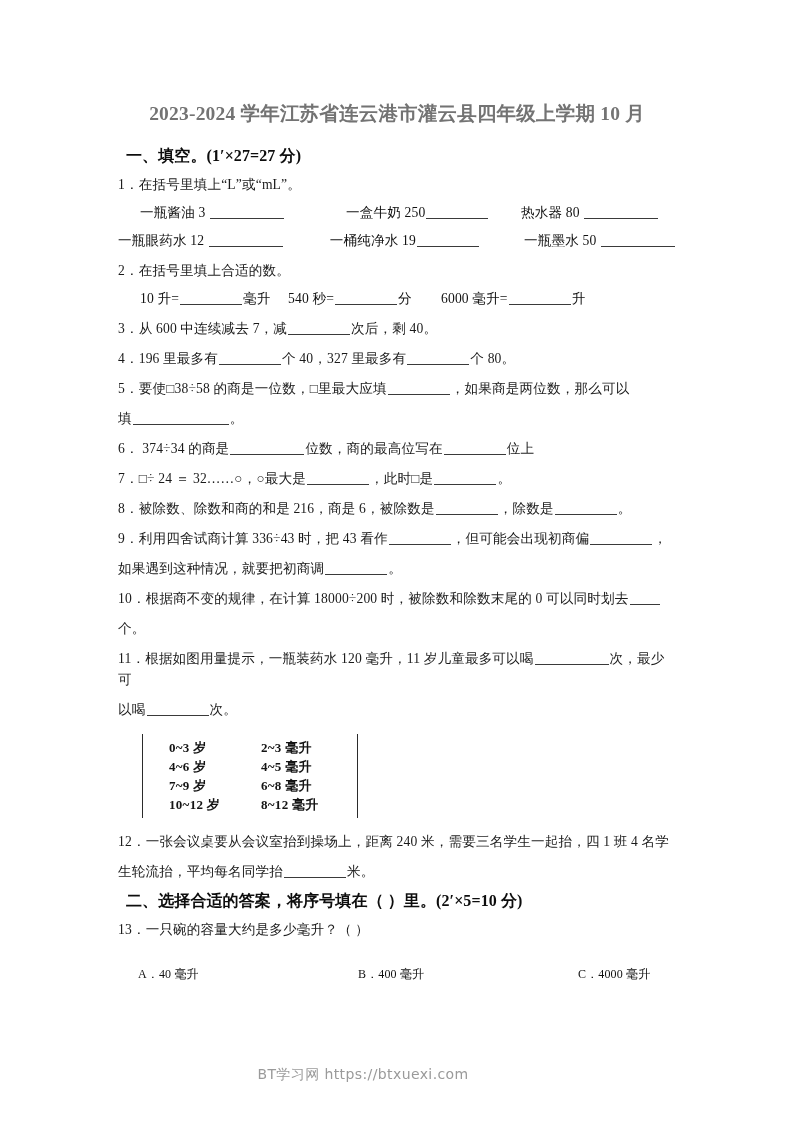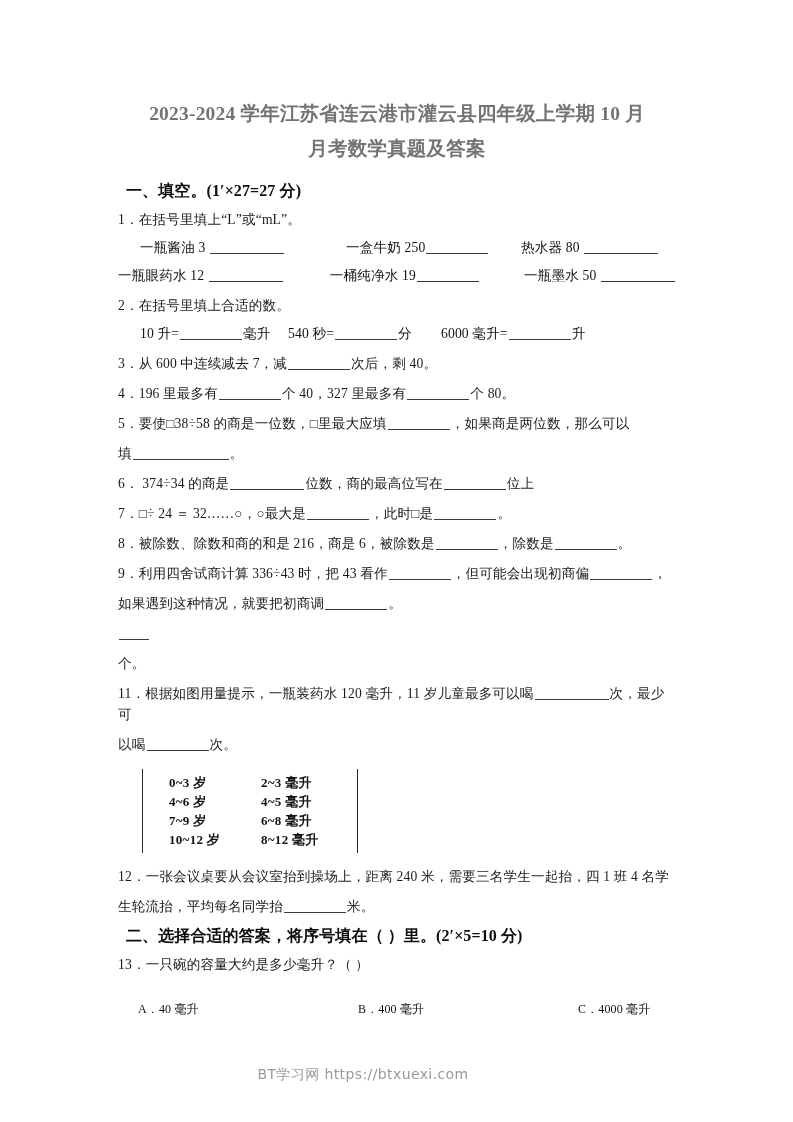--- a/index.html
+++ b/index.html
@@ -154,21 +154,20 @@
   }
 </style>
 </head>
 <body>
 
 <div class="page">
   <div class="content">
 
     <h1 class="doc-title">
       <span class="ln">2023-2024 学年江苏省连云港市灌云县四年级上学期 10 月</span>
-      <span class="ln">月考数学真题及答案</span>
     </h1>
 
     <p class="section-head" style="margin-top:14px;">一、填空。(1′×27=27 分)</p>
 
     <p class="q tight">1．在括号里填上“L”或“mL”。</p>
     <div class="q1-row r1">
       <span class="cell c1"><span>一瓶酱油 3</span> <span class="blank w-lg"></span></span>
       <span class="cell c2"><span>一盒牛奶 250</span><span class="blank w-md"></span></span>
       <span class="cell c3"><span>热水器 80</span> <span class="blank w-lg"></span></span>
     </div>
@@ -213,21 +212,21 @@
     </p>
 
     <p class="q spaced">
       <span>9．利用四舍试商计算 336÷43 时，把 43 看作</span><span class="blank w-md"></span><span>，但可能会出现初商偏</span><span class="blank w-md"></span><span>，</span>
     </p>
     <p class="q" style="margin-top:9px;">
       <span>如果遇到这种情况，就要把初商调</span><span class="blank w-md"></span><span>。</span>
     </p>
 
     <p class="q spaced">
-      <span class="blank w-xs"></span>
+      <span>10．根据商不变的规律，在计算 18000÷200 时，被除数和除数末尾的 0 可以同时划去</span><span class="blank w-xs"></span>
     </p>
     <p class="q" style="margin-top:9px;">个。</p>
 
     <p class="q spaced">
       <span>11．根据如图用量提示，一瓶装药水 120 毫升，11 岁儿童最多可以喝</span><span class="blank w-lg"></span><span>次，最少可</span>
     </p>
     <p class="q" style="margin-top:9px;">
       <span>以喝</span><span class="blank w-md"></span><span>次。</span>
     </p>
 

